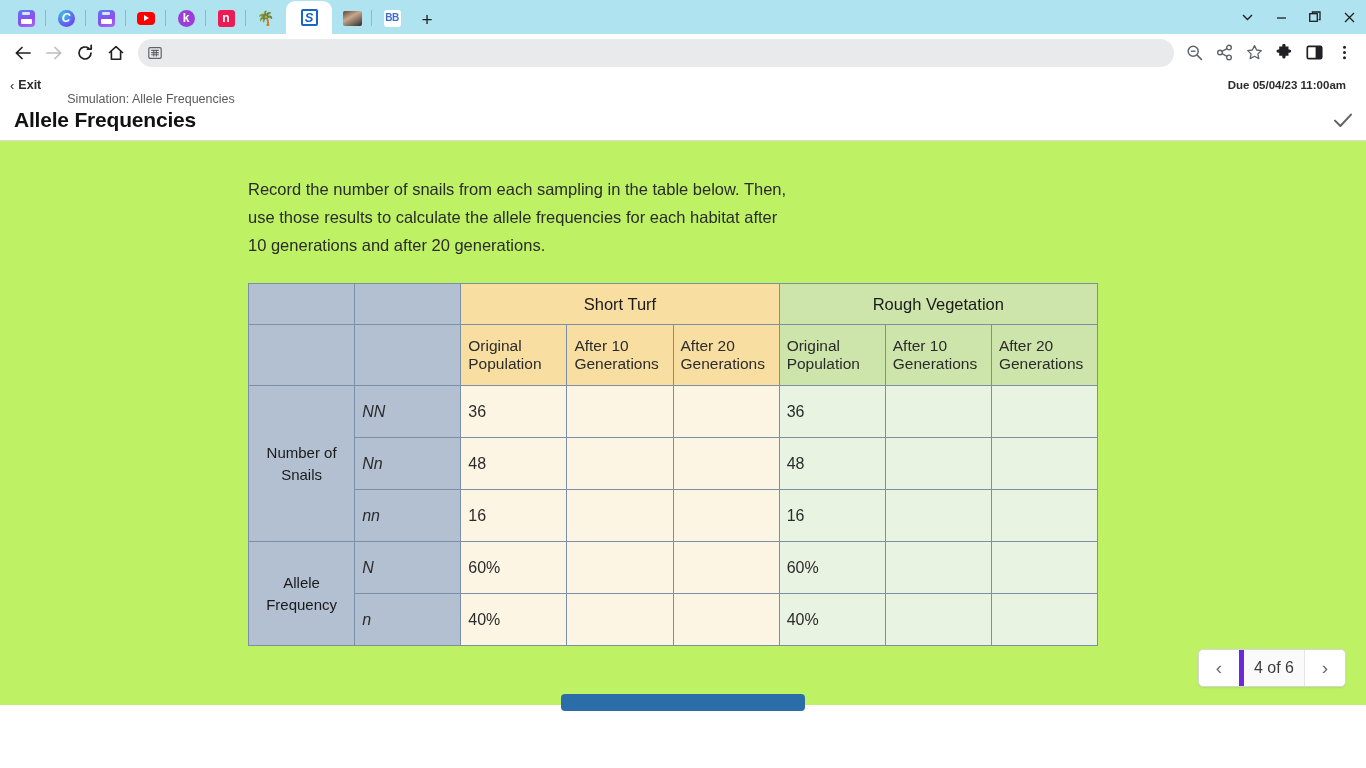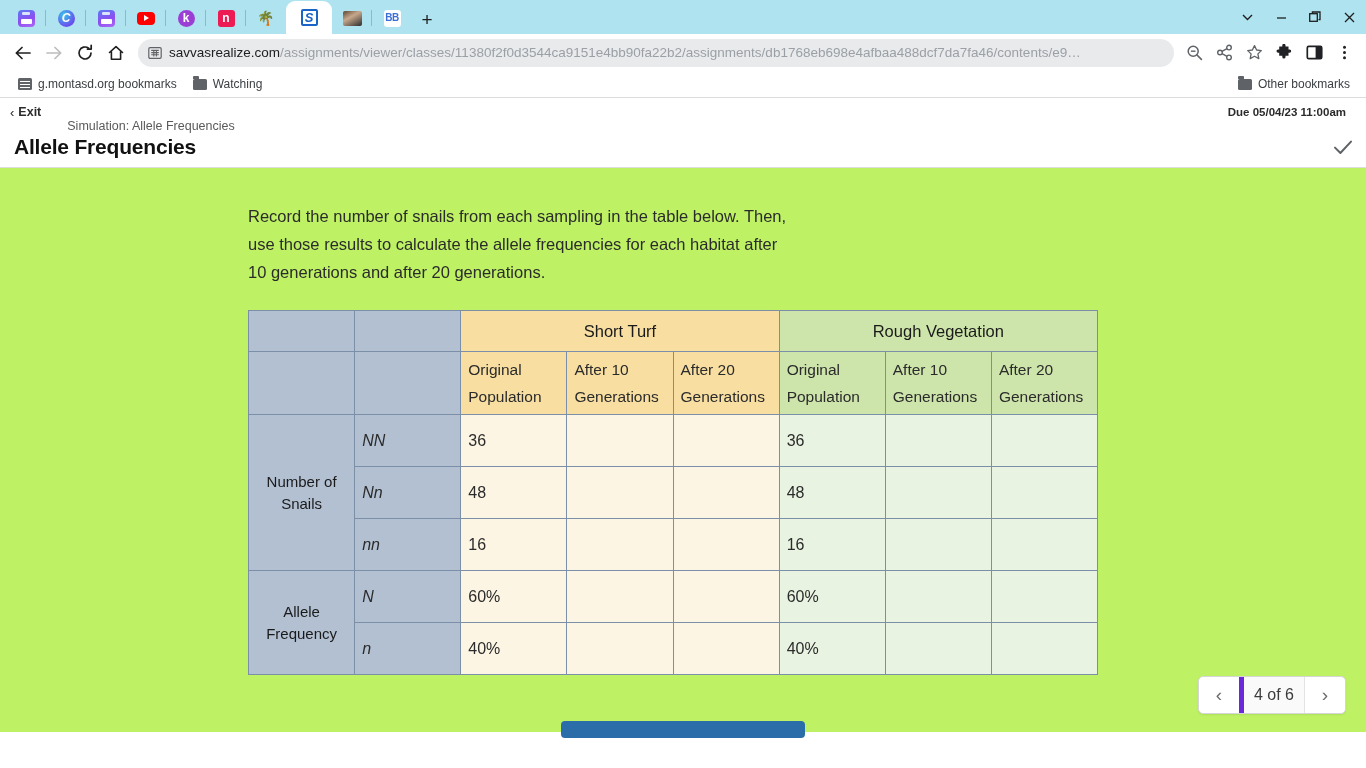--- a/index.html
+++ b/index.html
@@ -216,21 +216,21 @@
   .c-turf-head { background: #f8dfa1; }
   .c-turf-cell { background: #fdf5e4; }
   .c-veg-head  { background: #cde4aa; }
   .c-veg-cell  { background: #e9f3e1; }
 
   .grouphead {
     text-align: center; font-weight: bold; font-size: 16.5px; color: #1a1a1a;
     height: 41px;
   }
   .subhead {
-    font-size: 15.5px; color: #2b2b2b; line-height: 27px;
+    font-size: 15.5px; color: #2b2b2b; line-height: 18px;
     height: 61px; vertical-align: middle;
   }
   .geno {
     font-style: italic; font-size: 16px; color: #2b2b2b;
     text-align: left; padding-left: 8px; width: 48px;
   }
   .rowlabel {
     text-align: center; font-weight: bold; font-size: 15px;
     color: #1a1a1a; line-height: 22px; width: 113px;
   }
@@ -356,21 +356,20 @@
     </div>
 
     <div class="omnibox">
       <span>
         <svg width="14" height="14" viewBox="0 0 14 14">
             <rect x="0.8" y="1.6" width="12.4" height="10.8" rx="1.3" fill="none" stroke="#5f6368" stroke-width="1.2"></rect>
             <path d="M3.2 4.4 H10.8 M3.2 6.6 H10.8 M3.2 8.8 H10.8" stroke="#5f6368" stroke-width="1.1"></path>
             <path d="M5.8 4.4 V10.6 M8.4 4.4 V10.6" stroke="#5f6368" stroke-width="1.1"></path>
           </svg>
       </span>
-      <span class="url"><b>savvasrealize.com</b><span>/assignments/viewer/classes/11380f2f0d3544ca9151e4bb90fa22b2/assignments/db1768eb698e4afbaa488dcf7da7fa46/contents/e9…</span></span>
     </div>
 
     <div class="tb-right">
       <div class="tb-icon">
         <svg width="17" height="17" viewBox="0 0 17 17">
             <circle cx="7.2" cy="7.2" r="5" fill="none" stroke="currentColor" stroke-width="1.5"></circle>
             <path d="M11 11 L15.4 15.4" stroke="currentColor" stroke-width="1.6" stroke-linecap="round"></path>
             <path d="M4.9 7.2 H9.5" stroke="currentColor" stroke-width="1.4"></path>
           </svg>
       </div>
@@ -401,34 +400,20 @@
       <div class="tb-icon dark">
         <svg width="17" height="17" viewBox="0 0 17 17">
             <circle cx="8.5" cy="3.2" r="1.5" fill="currentColor"></circle>
             <circle cx="8.5" cy="8.5" r="1.5" fill="currentColor"></circle>
             <circle cx="8.5" cy="13.8" r="1.5" fill="currentColor"></circle>
           </svg>
       </div>
     </div>
   </div>
 
-  <div class="bookmarks">
-    <div class="bm">
-      <span class="bm-grid"></span>
-      <span>g.montasd.org bookmarks</span>
-    </div>
-    <div class="bm">
-      <span class="bm-folder"></span>
-      <span>Watching</span>
-    </div>
-    <div class="bm right">
-      <span class="bm-folder"></span>
-      <span>Other bookmarks</span>
-    </div>
-  </div>
 </div>
 
 <div class="app">
 
   <div class="appbar">
     <div class="exit">
       <span class="chev">‹</span>
       <span>Exit</span>
     </div>
     <div class="crumb">Simulation: Allele Frequencies</div>

